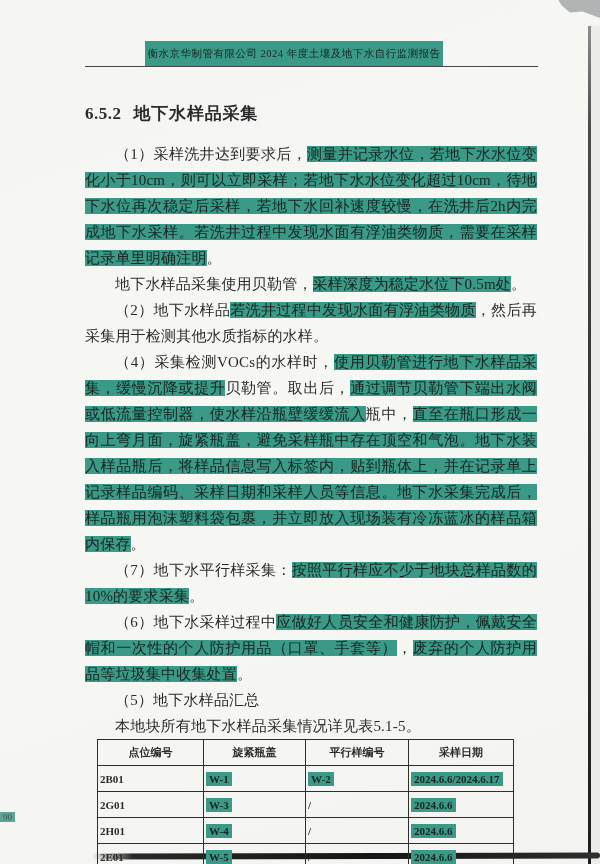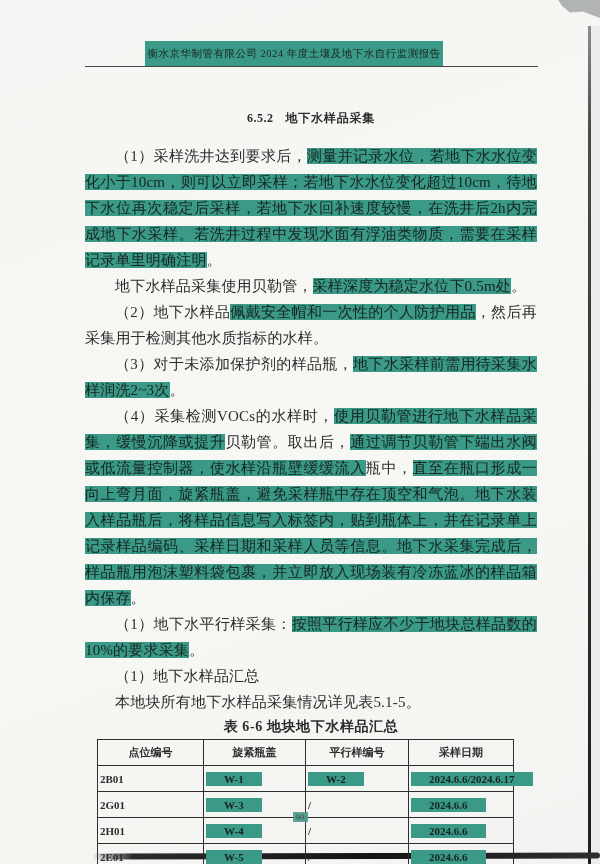--- a/index.html
+++ b/index.html
@@ -25,36 +25,36 @@
     position:absolute; left:92px; right:0; top:853px; height:6px;
     background:linear-gradient(to right, rgba(30,30,30,0) 0%, #2a2a2a 8%, #141414 55%, #2e2e2e 100%);
     border-radius:3px; transform:rotate(-0.12deg);
   }
   
   .doc-header { position:absolute; top:47px; left:0; right:12px; text-align:center; font-size:10.5px; letter-spacing:.5px; }
   .doc-header .hl { padding:7px 2px; }
   .header-rule { position:absolute; top:66px; left:85px; right:62px; border-top:1.4px solid rgba(40,40,40,.85); }
   
   .flow { position:absolute; top:94px; left:85px; width:452px; }
-  .section-heading { margin:16px 0 16px 0; font-size:12px; font-weight:bold; letter-spacing:.8px;text-align:center; }
+  .section-heading { margin:8px 0 16px 0; font-size:17px; font-weight:bold; letter-spacing:.8px; }
   .section-heading .sec-no { margin-right:12px; letter-spacing:.5px; }
   .flow p { margin:0; font-size:15px; line-height:26px; text-align:justify; text-indent:2em; letter-spacing:.2px; }
   .hl { background:var(--hl); color:#172520; box-decoration-break:clone; -webkit-box-decoration-break:clone; }
   
   .table-title { margin:3px 0 3px 0; text-align:center; font-weight:bold; font-size:14px; letter-spacing:.6px; }
   table.data-table { border-collapse:collapse; margin-left:12px; width:416px; table-layout:fixed; }
   table.data-table th, table.data-table td {
     border:1px solid #2e2e2e; height:25px; vertical-align:middle;
     font-size:11px; padding:0 2px; font-weight:bold;
   }
   table.data-table { border:1.5px solid #262626; }
-  table.data-table td .hl, table.data-table th .hl { padding:1px 18px; }
+  table.data-table td .hl, table.data-table th .hl { padding:1px 3px; }
   col.c1{width:106px} col.c2{width:102px} col.c3{width:103px} col.c4{width:105px}
   
-  .page-number { position:absolute; top:812px; left:0; right:0; text-align:center; font-size:9px; color:#5c6360; }
+  .page-number { position:absolute; top:812px; left:0; right:0; text-align:left; font-size:9px; color:#5c6360; }
   .page-number .hl { background:#4d9c8d; color:#33413d; padding:0 3px; opacity:.9; }
 </style>
 </head>
 <body>
 
 <div class="page">
 
   <div class="corner-noise"></div>
   <div class="right-edge-light"></div>
   <div class="right-edge-shadow"></div>
@@ -65,28 +65,27 @@
   </div>
   <div class="header-rule"></div>
 
   <div class="flow">
     <h2 class="section-heading">
       <span class="sec-no">6.5.2</span><span>地下水样品采集</span>
     </h2>
 
     <p><span>（1）采样洗井达到要求后，</span><span class="hl">测量并记录水位，若地下水水位变化小于10cm，则可以立即采样；若地下水水位变化超过10cm，待地下水位再次稳定后采样，若地下水回补速度较慢，在洗井后2h内完成地下水采样。若洗井过程中发现水面有浮油类物质，需要在采样记录单里明确注明</span><span>。</span></p>
     <p><span>地下水样品采集使用贝勒管，</span><span class="hl">采样深度为稳定水位下0.5m处</span><span>。</span></p>
-    <p><span>（2）地下水样品</span><span class="hl">佩戴安全帽和一次性的个人防护用品</span><span>，然后再采集用于检测其他水质指标的水样。</span></p>
-    <p><span>（3）对于未添加保护剂的样品瓶，</span><span class="hl">地下水采样前需用待采集水样润洗2~3次</span><span>。</span></p>
+    <p><span>（2）地下水样品</span><span class="hl">若洗井过程中发现水面有浮油类物质</span><span>，然后再采集用于检测其他水质指标的水样。</span></p>
     <p><span>（4）采集检测VOCs的水样时，</span><span class="hl">使用贝勒管进行地下水样品采集，缓慢沉降或提升</span><span>贝勒管。取出后，</span><span class="hl">通过调节贝勒管下端出水阀或低流量控制器，使水样沿瓶壁缓缓流入</span><span>瓶中，</span><span class="hl">直至在瓶口形成一向上弯月面，旋紧瓶盖，避免采样瓶中存在顶空和气泡。地下水装入样品瓶后，将样品信息写入标签内，贴到瓶体上，并在记录单上记录样品编码、采样日期和采样人员等信息。地下水采集完成后，样品瓶用泡沫塑料袋包裹，并立即放入现场装有冷冻蓝冰的样品箱内保存</span><span>。</span></p>
-    <p><span>（1）地下水平行样采集：</span><span class="hl">按照平行样应不少于地块总样品数的10%的要求采集</span><span>。</span></p>
-    <p><span>（1）地下水样品汇总</span></p>
+    <p><span>（7）地下水平行样采集：</span><span class="hl">按照平行样应不少于地块总样品数的10%的要求采集</span><span>。</span></p>
+    <p><span>（6）地下水采样过程中</span><span class="hl">应做好人员安全和健康防护，佩戴安全帽和一次性的个人防护用品（口罩、手套等）</span><span>，</span><span class="hl">废弃的个人防护用品等垃圾集中收集处置</span><span>。</span></p>
+    <p><span>（5）地下水样品汇总</span></p>
     <p><span>本地块所有地下水样品采集情况详见表5.1-5。</span></p>
 
-    <div class="table-title">表 6-6 地块地下水样品汇总</div>
 
     <table class="data-table">
       <colgroup>
           <col class="c1">
           <col class="c2">
           <col class="c3">
           <col class="c4">
         </colgroup>
       <thead>
           <tr>

